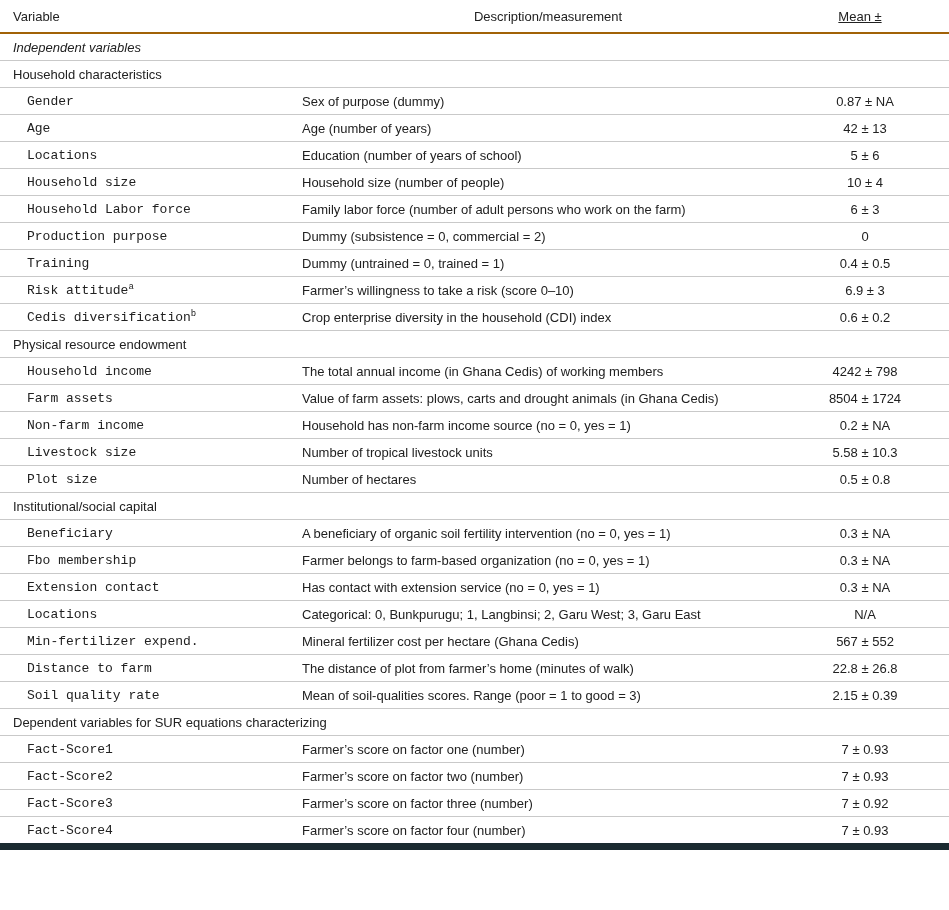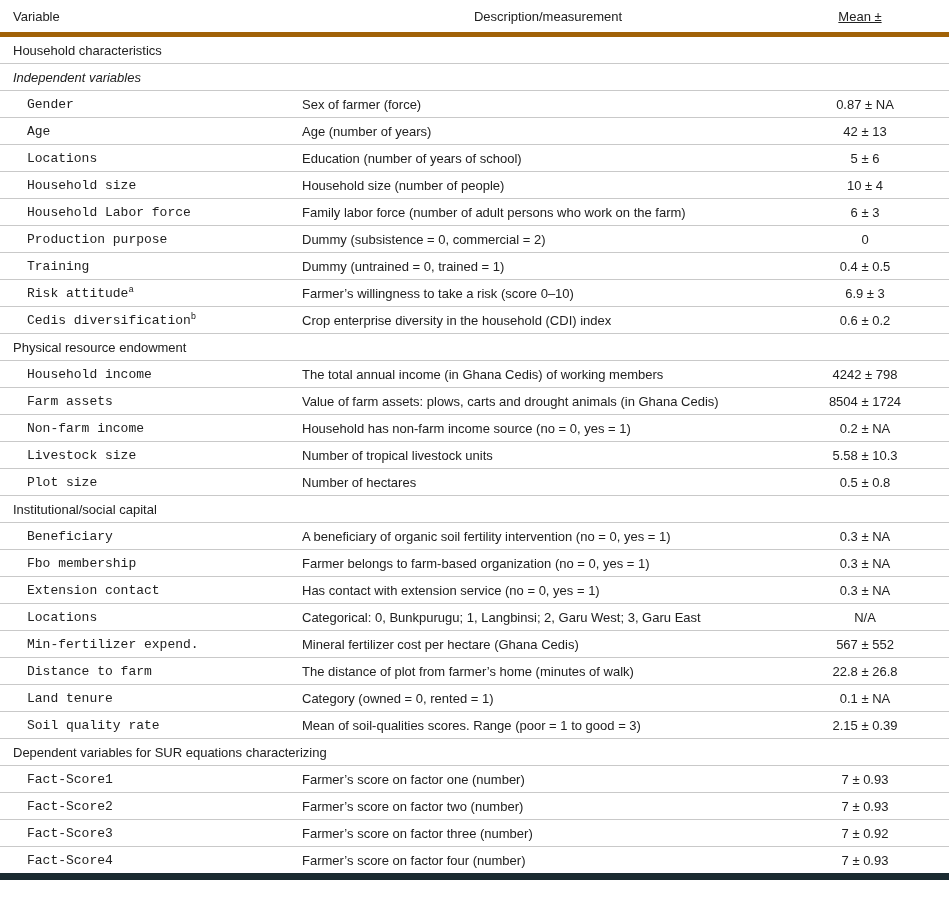--- a/index.html
+++ b/index.html
@@ -22,21 +22,21 @@
     font-size: 13px;
     border-bottom: 7px solid #1b2b31;
   }
   col.c-var  { width: 302px; }
   col.c-desc { width: 492px; }
   col.c-mean { width: 155px; }
 
   thead th {
     font-weight: normal;
     height: 32px;
-    border-bottom: 5px solid #a16207;
+    border-bottom: 2px solid #a16207;
     padding: 0;
     vertical-align: middle;
   }
   thead th.h-var  { text-align: left;  padding-left: 13px; }
   thead th.h-desc { text-align: center; }
   thead th.h-mean { padding-right: 23px; text-decoration: underline; }
 
   tbody td {
     height: 26px;
     border-bottom: 1px solid #c9c9c9;
@@ -72,31 +72,31 @@
     </colgroup>
     <thead>
       <tr>
         <th class="h-var">Variable</th>
         <th class="h-desc">Description/measurement</th>
         <th class="h-mean">Mean ±</th>
       </tr>
     </thead>
     <tbody>
 
-      <tr class="section">
-        <td colspan="3">Household characteristics</td>
-      </tr>
-
       <tr class="section italic">
         <td colspan="3">Independent variables</td>
       </tr>
 
+      <tr class="section">
+        <td colspan="3">Household characteristics</td>
+      </tr>
+
       <tr class="data">
         <td class="var">Gender</td>
-        <td class="desc">Sex of farmer (force)</td>
+        <td class="desc">Sex of purpose (dummy)</td>
         <td class="mean">0.87 ± NA</td>
       </tr>
 
       <tr class="data">
         <td class="var">Age</td>
         <td class="desc">Age (number of years)</td>
         <td class="mean">42 ± 13</td>
       </tr>
 
       <tr class="data">
@@ -209,25 +209,20 @@
         <td class="desc">Mineral fertilizer cost per hectare (Ghana Cedis)</td>
         <td class="mean">567 ± 552</td>
       </tr>
 
       <tr class="data">
         <td class="var">Distance to farm</td>
         <td class="desc">The distance of plot from farmer’s home (minutes of walk)</td>
         <td class="mean">22.8 ± 26.8</td>
       </tr>
 
-      <tr class="data">
-        <td class="var">Land tenure</td>
-        <td class="desc">Category (owned = 0, rented = 1)</td>
-        <td class="mean">0.1 ± NA</td>
-      </tr>
 
       <tr class="data">
         <td class="var">Soil quality rate</td>
         <td class="desc">Mean of soil-qualities scores. Range (poor = 1 to good = 3)</td>
         <td class="mean">2.15 ± 0.39</td>
       </tr>
 
       <tr class="section">
         <td colspan="3">Dependent variables for SUR equations characterizing</td>
       </tr>

